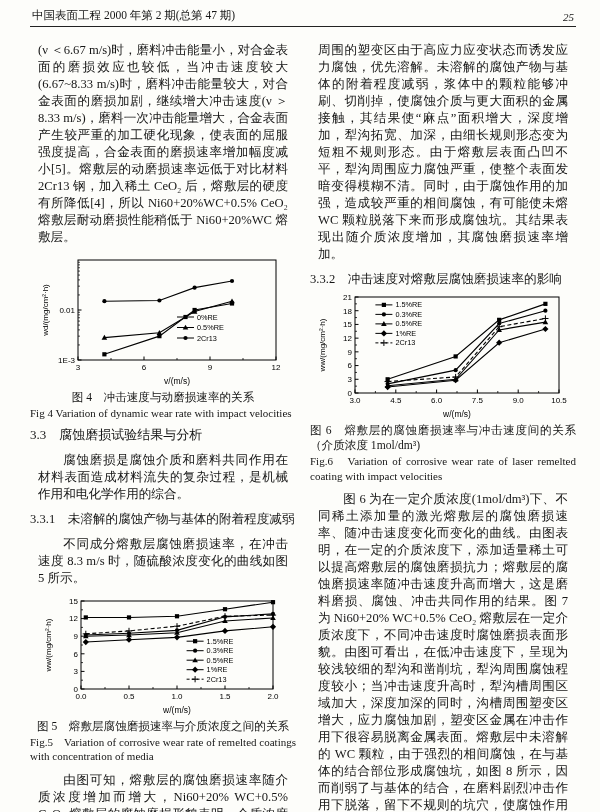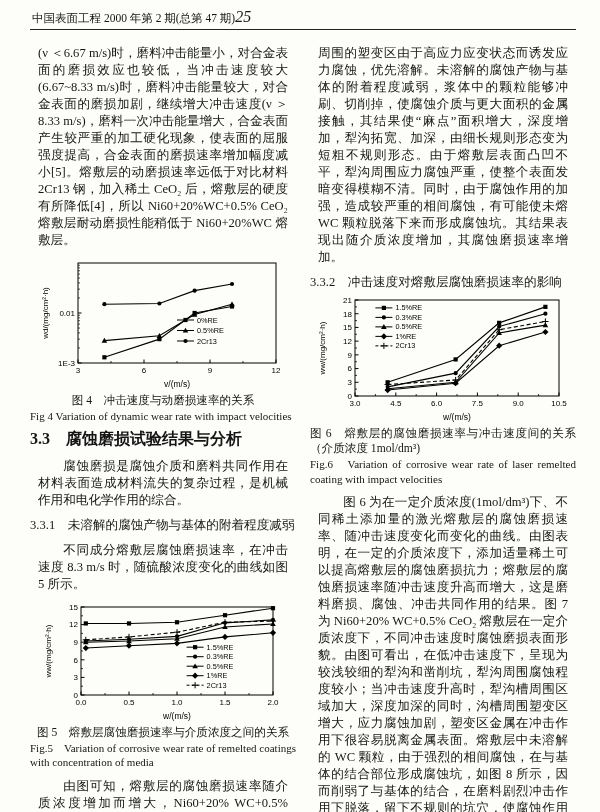--- a/index.html
+++ b/index.html
@@ -2,33 +2,33 @@
 <html><head>
 <meta charset="utf-8">
 <style>
   html,body{margin:0;padding:0;background:#e8e8e4;}
   .page{
     position:relative;width:600px;height:812px;margin:0 auto;
     background:#fdfdfa;color:#151515;overflow:hidden;
     font-family:"Liberation Serif","DejaVu Serif",serif;
     box-sizing:border-box;padding:6px 24px 0 30px;
   }
-  .hdr{display:flex;align-items:flex-end;
-    font-size:11.5px;padding:2px 2px 3px 2px;border-bottom:1.5px solid #222;}
-  .hdr .pg{font-size:16px;font-style:italic;}
+  .hdr{display:flex;justify-content:space-between;align-items:flex-end;
+    font-size:11.5px;padding:2px 2px 3px 2px;border-bottom:1.5px solid #222;gap:20px;}
+  .hdr .pg{font-size:11px;font-style:italic;}
   .cols{display:flex;gap:14px;margin-top:7px;}
   .col{width:266px;}
   p.bt{margin:8px;font-size:12.6px;line-height:17px;text-align:justify;text-indent:2em;}
   p.ni{text-indent:0;}
   .figure{margin:3px 0 2px 0;text-align:center;}
   .figure svg{display:inline-block;}
   .capzh{font-size:11.6px;line-height:15px;text-align:center;margin-top:0;}
   .capzh.wrap{text-align:justify;}
   .capen{font-size:11px;line-height:14.5px;text-align:justify;margin-top:1px;}
-  .h33{font-size:16px;font-weight:bold;margin:5px 0 3px 0;}
+  .h33{font-size:13px;font-weight:normal;margin:5px 0 3px 0;}
   .sub{font-size:12.6px;line-height:17px;margin:2px 0;}
   .wm{
     text-align:right;margin-top:0;
     font-family:Liberation Mono, monospace;
     font-size:15px;font-weight:bold;font-style:italic;
     color:#e2332b;letter-spacing:.5px;
     text-shadow:0 0 1px #ffb3ad;
   }
   svg text{font-family:"Liberation Sans","DejaVu Sans",sans-serif;fill:#000;}
 </style>

